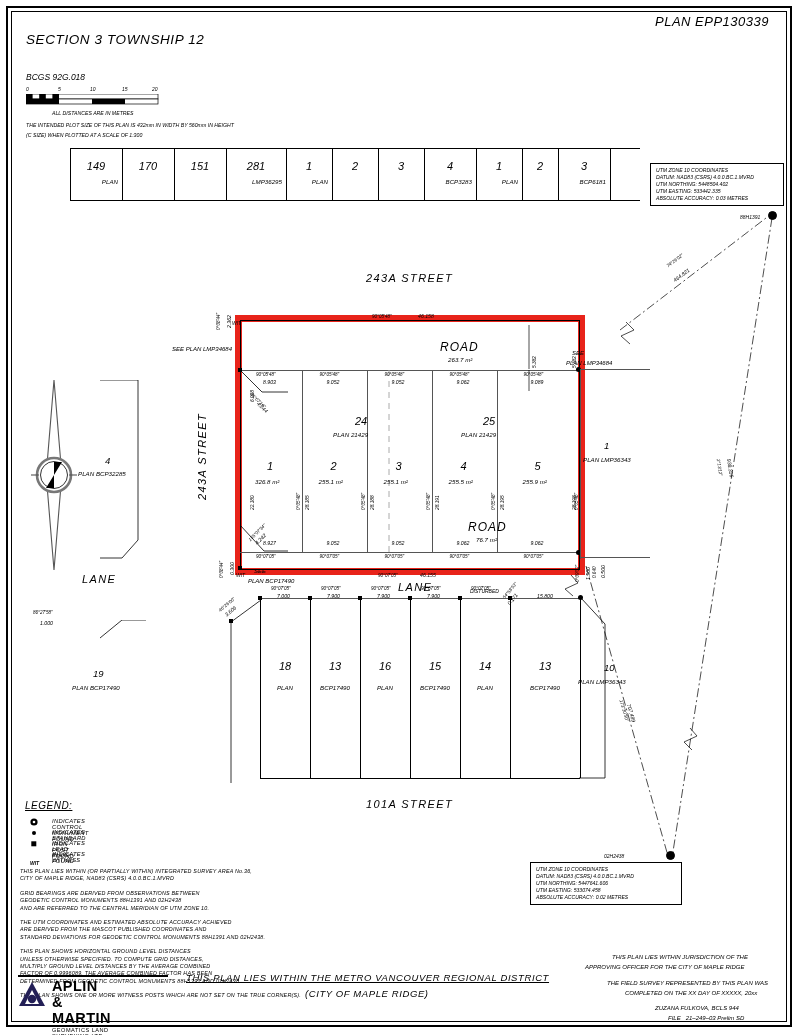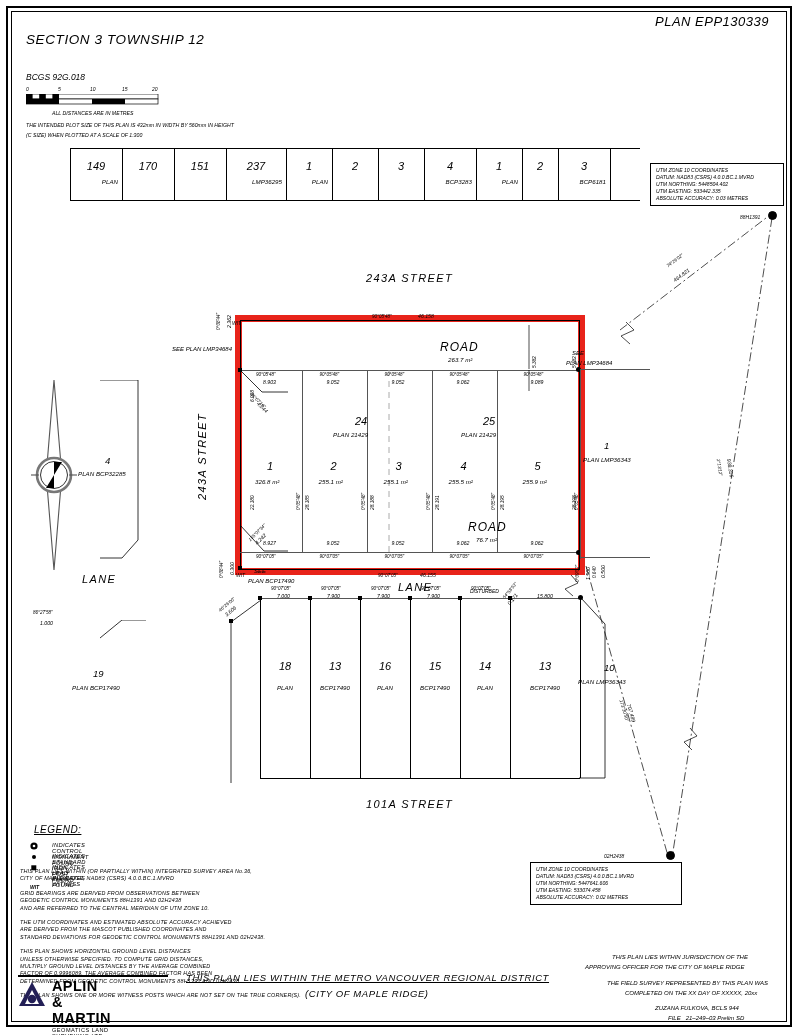--- a/index.html
+++ b/index.html
@@ -81,21 +81,21 @@
         </div>
         <div style="position: absolute; left: 52px; top: 0px; width: 52px; height: 52px;">
           <div class="t lotno" style="left: 50%; top: 12px; transform: translateX(-50%);">170</div>
           <div class="ln vl" style="left: 0px; top: 0px; height: 52px;"></div>
         </div>
         <div style="position: absolute; left: 104px; top: 0px; width: 52px; height: 52px;">
           <div class="t lotno" style="left: 50%; top: 12px; transform: translateX(-50%);">151</div>
           <div class="ln vl" style="left: 0px; top: 0px; height: 52px;"></div>
         </div>
         <div style="position: absolute; left: 156px; top: 0px; width: 60px; height: 52px;">
-          <div class="t lotno" style="left: 50%; top: 12px; transform: translateX(-50%);">237</div>
+          <div class="t lotno" style="left: 50%; top: 12px; transform: translateX(-50%);">281</div>
           <div class="t plbl" style="right: 4px; top: 30px;">LMP36295</div>
           <div class="ln vl" style="left: 0px; top: 0px; height: 52px;"></div>
         </div>
         <div style="position: absolute; left: 216px; top: 0px; width: 46px; height: 52px;">
           <div class="t lotno" style="left: 50%; top: 12px; transform: translateX(-50%);">1</div>
           <div class="t plbl" style="right: 4px; top: 30px;">PLAN</div>
           <div class="ln vl" style="left: 0px; top: 0px; height: 52px;"></div>
         </div>
         <div style="position: absolute; left: 262px; top: 0px; width: 46px; height: 52px;">
           <div class="t lotno" style="left: 50%; top: 12px; transform: translateX(-50%);">2</div>
@@ -411,21 +411,21 @@
     <div>UTM ZONE 10 COORDINATES</div>
     <div>DATUM:  NAD83 (CSRS) 4.0.0.BC.1.MVRD</div>
     <div>UTM NORTHING:  5447641.606</div>
     <div>UTM EASTING:  533074.458</div>
     <div>ABSOLUTE ACCURACY:  0.02 METRES</div>
   </div>
   <div class="t tiny5" style="left:604px;top:853px;">02H2438</div>
   <div class="ctrlmon" style="left:666px;top:851px;width:7px;height:7px;"></div>
 
   <div style="position:absolute;left:20px;top:800px;">
-    <div class="t legendttl" style="left:14px;top:0;position:relative;margin-top:24px;">LEGEND:</div>
+    <div class="t legendttl" style="left:5px;top:0;position:relative;">LEGEND:</div>
     <div id="legend-items" style="position:relative;margin-top:5px;">
         <div style="position: relative; height: 11px;">
           <span style="position: absolute; left: 10px; top: 2px;">
             <svg width="8" height="8">
               <circle cx="4" cy="4" r="3.6" fill="#000"></circle>
               <circle cx="4" cy="4" r="1.3" fill="#fff"></circle>
             </svg>
           </span>
           <span class="legtxt" style="position: absolute; left: 32px; top: 2px;">INDICATES CONTROL MONUMENT FOUND</span>
         </div>

